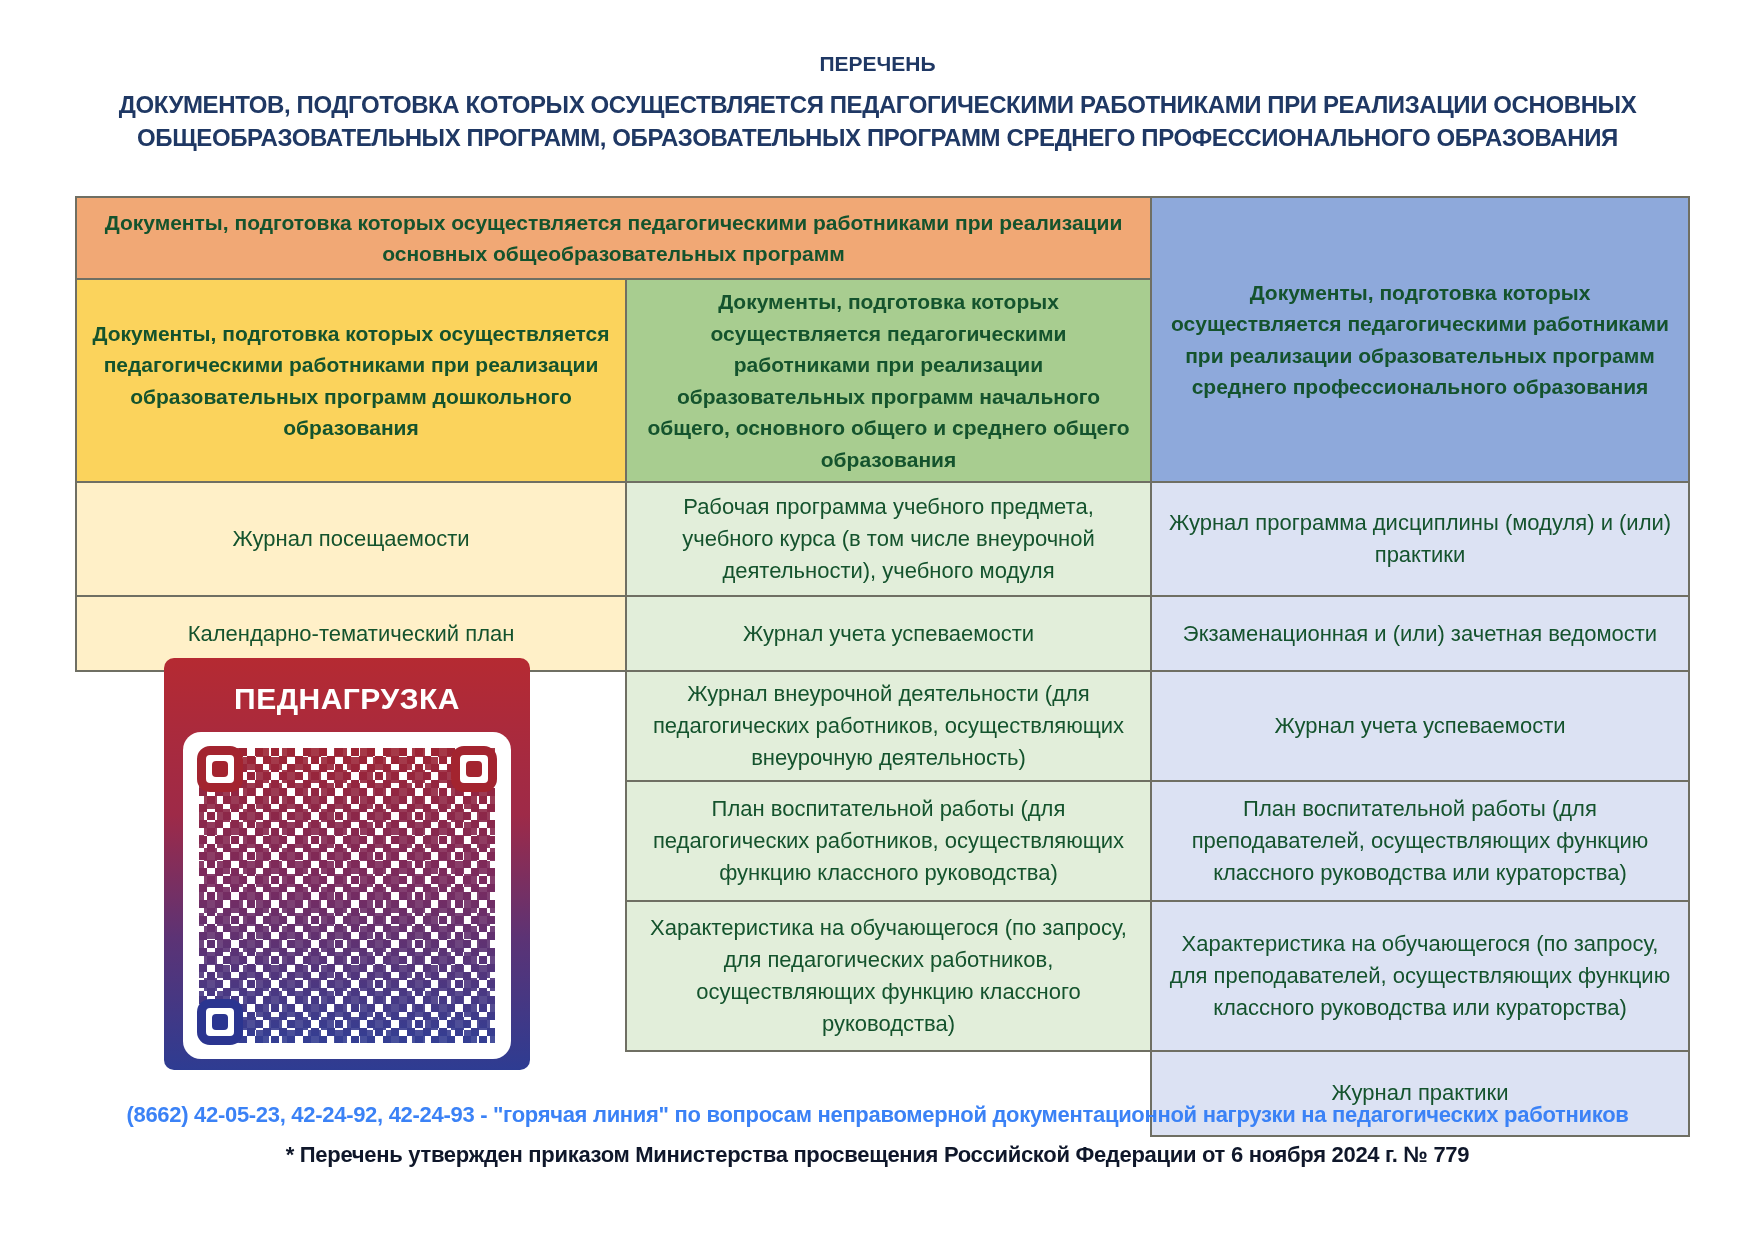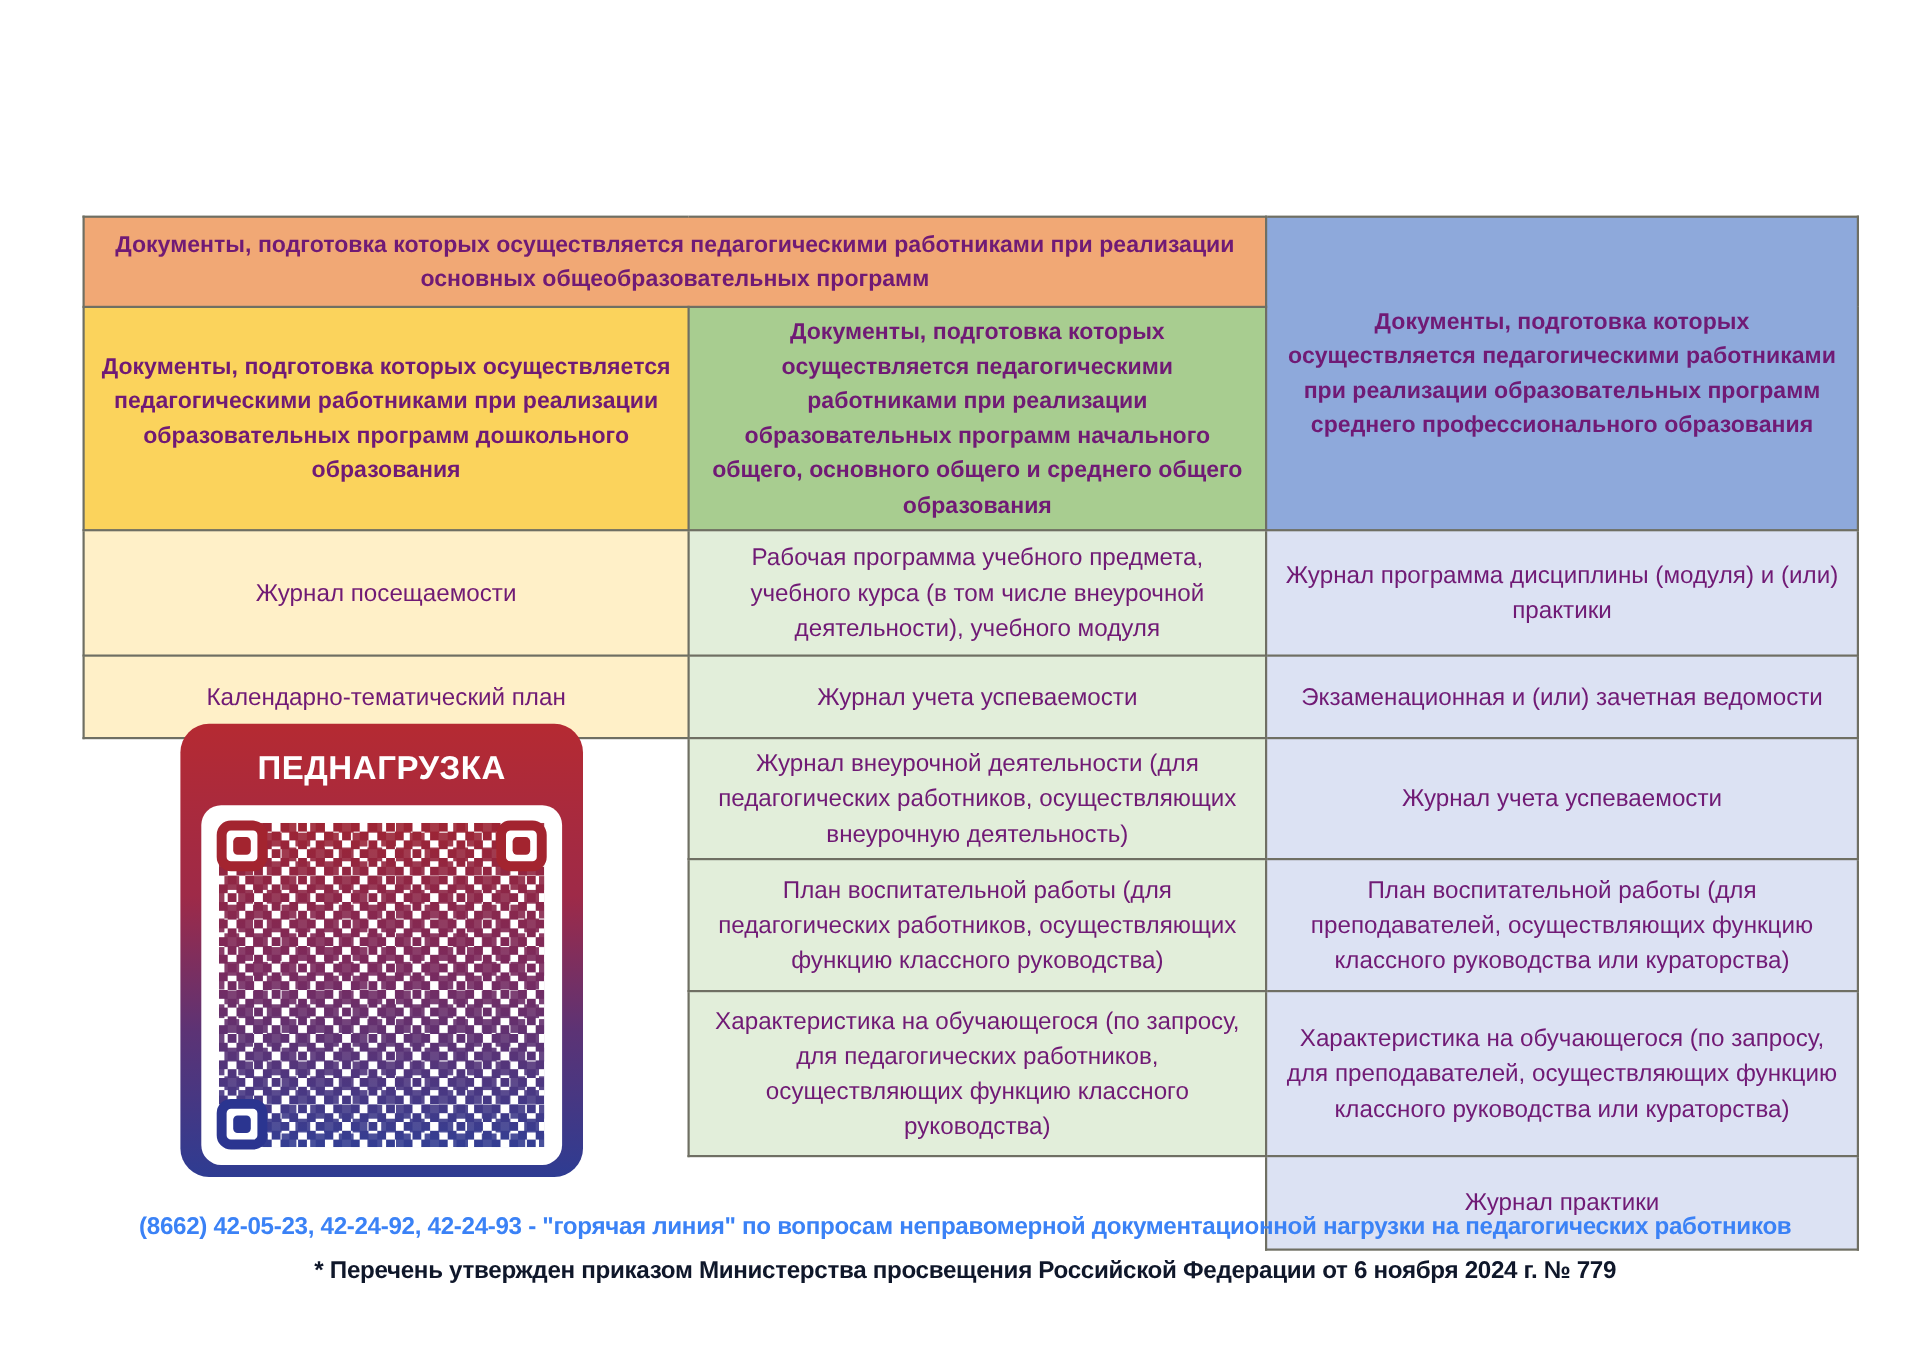--- a/index.html
+++ b/index.html
@@ -36,21 +36,21 @@
     border-collapse: collapse;
     table-layout: fixed;
   }
   .doc-table td {
     border: 2px solid #6f6f63;
     text-align: center;
     vertical-align: middle;
     padding: 6px 14px;
     font-size: 22px;
     line-height: 1.45;
-    color: #701a75;
+    color: #14532d;
   }
   .doc-table td.hdr { font-weight: bold; font-size: 21px; line-height: 1.5; }
   .cell-orange { background: #F1A875; }
   .cell-yellow { background: #FBD35C; }
   .cell-green  { background: #A8CD90; }
   .cell-blue   { background: #8EA9DB; }
   .cell-lyellow { background: #FFF0C8; }
   .cell-lgreen  { background: #E2EEDA; }
   .cell-lblue   { background: #DCE2F3; }
   .doc-table td.blank { border: 0; background: transparent; }
@@ -65,21 +65,21 @@
   tr.r5 { height: 150px; }
   tr.r6 { height: 85px; }
 
   
   .qr-card {
     position: absolute;
     left: 164px;
     top: 658px;
     width: 366px;
     height: 412px;
-    border-radius: 26px;
+    border-radius: 10px;
     background: linear-gradient(180deg, #B52A32 0%, #9e2a48 38%, #5c3375 68%, #2E3C92 100%);
   }
   .qr-card-title {
     position: absolute;
     top: 24px;
     left: 0;
     width: 100%;
     text-align: center;
     color: #ffffff;
     font-weight: bold;
@@ -143,20 +143,25 @@
     font-weight: bold;
   }
   .footer-hotline { color: #3b82f6; font-size: 22px; letter-spacing: -0.3px; }
   .footer-note { color: #0f172a; font-size: 22px; margin-top: 14px; letter-spacing: -0.3px; }
 </style>
 </head>
 <body>
 
 <div class="page">
 
+  <div class="title-block">
+    <div class="title-line1">ПЕРЕЧЕНЬ</div>
+    <div class="title-line2">ДОКУМЕНТОВ, ПОДГОТОВКА КОТОРЫХ ОСУЩЕСТВЛЯЕТСЯ ПЕДАГОГИЧЕСКИМИ РАБОТНИКАМИ ПРИ РЕАЛИЗАЦИИ ОСНОВНЫХ</div>
+    <div class="title-line3">ОБЩЕОБРАЗОВАТЕЛЬНЫХ ПРОГРАММ, ОБРАЗОВАТЕЛЬНЫХ ПРОГРАММ СРЕДНЕГО ПРОФЕССИОНАЛЬНОГО ОБРАЗОВАНИЯ</div>
+  </div>
 
   <table class="doc-table">
     <colgroup>
       <col style="width:550px">
       <col style="width:525px">
       <col style="width:538px">
     </colgroup>
     <tbody>
         <tr class="r-h1">
       <td colspan="2" class="hdr cell-orange">Документы, подготовка которых осуществляется педагогическими работниками при реализации основных общеобразовательных программ</td>

